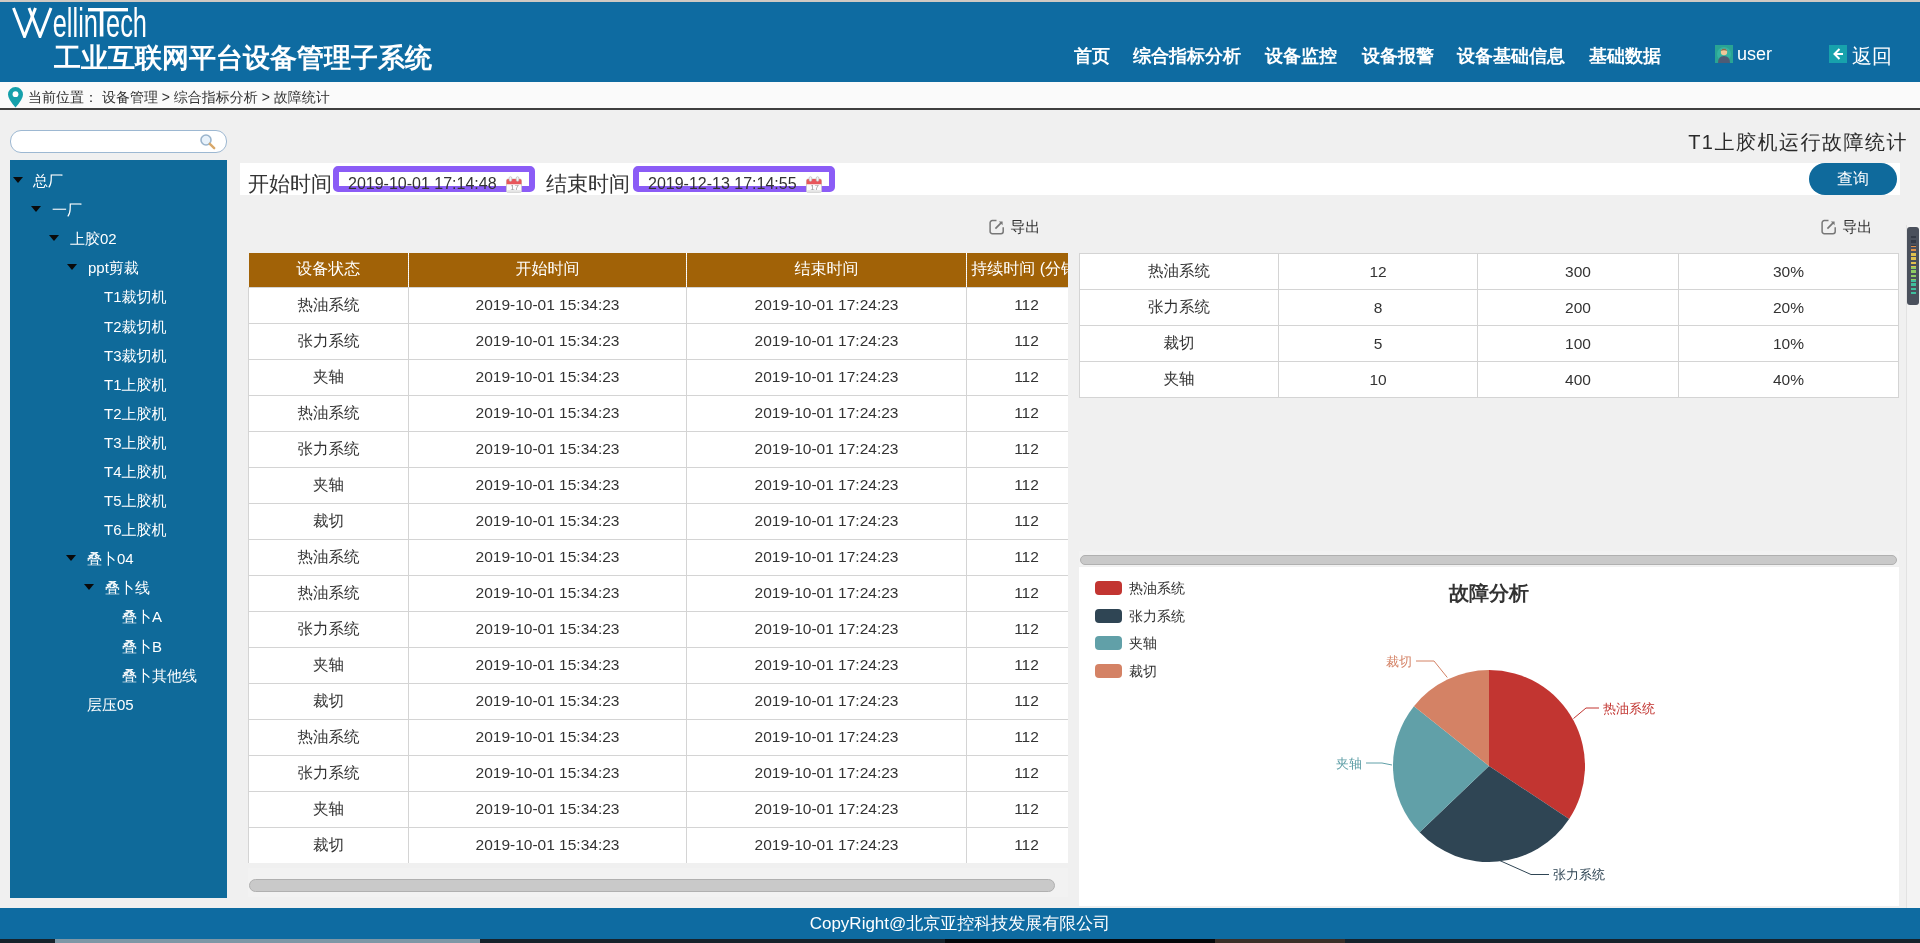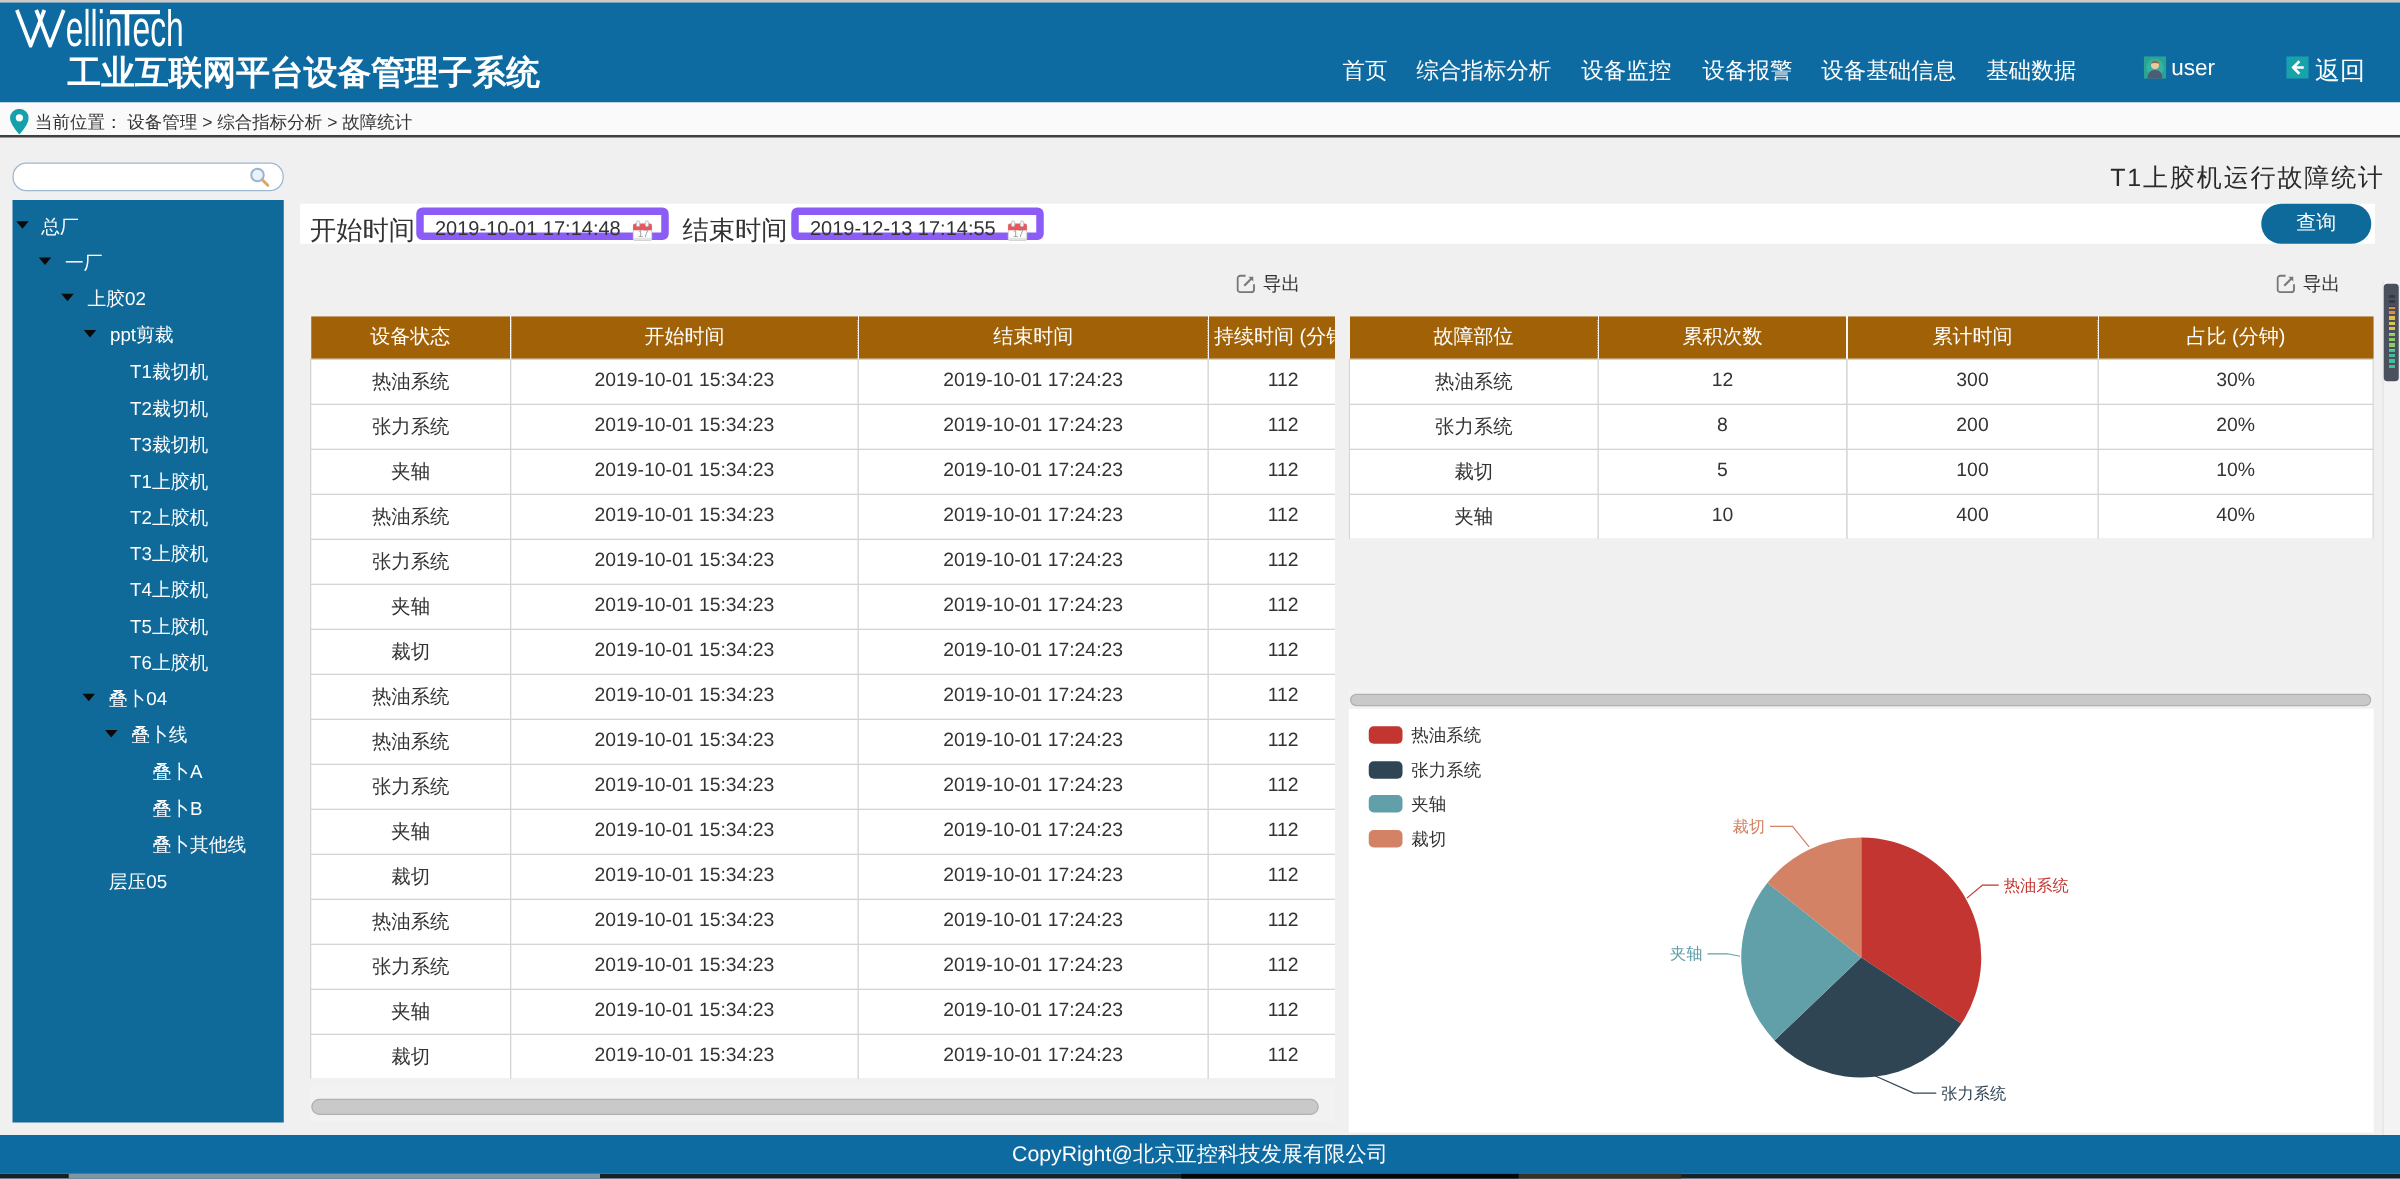--- a/index.html
+++ b/index.html
@@ -1,21 +1,21 @@
 <!DOCTYPE html>
 <html><head><meta charset="utf-8"><title>工业互联网平台设备管理子系统</title>
 <style>
 *{margin:0;padding:0;box-sizing:border-box}
 html,body{width:1920px;height:943px;overflow:hidden}
 body{font-family:"Liberation Sans",sans-serif;background:#f0f0f0;position:relative}
 .abs{position:absolute}
 .hdr{left:0;top:2px;width:1920px;height:80px;background:#0e6ba1}
 .topstrip{left:0;top:0;width:1920px;height:2px;background:#cfc9c3}
 .sub{left:54px;top:40px;color:#fff;font-size:27px;font-weight:bold}
-.nav{top:44px;color:#fff;font-size:18px;font-weight:400;white-space:nowrap}
+.nav{top:44px;color:#fff;font-size:18px;font-weight:700;white-space:nowrap}
 .crumbbar{left:0;top:82px;width:1920px;height:28px;background:#fafafa;border-bottom:2px solid #3f3f3f}
 .crumbtxt{left:28px;top:89px;font-size:14px;color:#333;white-space:nowrap}
 .search{left:10px;top:130px;width:217px;height:23px;background:#fff;border:1px solid #9db8d2;border-radius:11px}
 .side{left:10px;top:160px;width:217px;height:738px;background:#0f6a9a}
 .tree{color:#fff;font-size:15px;white-space:nowrap}
 .tri{width:0;height:0;border-left:5px solid transparent;border-right:5px solid transparent;border-top:6px solid #0a0a0a}
 .title{left:248px;top:129px;width:1660px;text-align:right;font-size:20px;letter-spacing:1.5px;color:#2a2a2a}
 .fbar{left:240px;top:163px;width:1660px;height:32px;background:#fff}
 .flab{font-size:21px;color:#333;top:170px}
 .finp{top:166px;width:202px;height:26px;border:6px solid #8b5cf6;border-radius:5px;background:#fff;font-size:16px;color:#333;line-height:24px;padding-left:9px}
@@ -258,26 +258,20 @@
 <div class="abs hthumb" style="left:249px;top:879px;width:806px;height:13px"></div>
 <div class="abs" style="left:1079px;top:253px;width:820px;height:178px;overflow:hidden">
 <table class="dtab" style="width:819px">
 <colgroup>
         <col style="width:199px">
         <col style="width:199px">
         <col style="width:201px">
         <col style="width:220px">
       </colgroup>
 <tbody>
-        <tr>
-          <th>故障部位</th>
-          <th>累积次数</th>
-          <th>累计时间</th>
-          <th>占比 (分钟)</th>
-        </tr>
 <tr>
           <td>热油系统</td>
           <td>12</td>
           <td>300</td>
           <td>30%</td>
         </tr>
         <tr>
           <td>张力系统</td>
           <td>8</td>
           <td>200</td>
@@ -302,20 +296,21 @@
 <div class="abs hthumb" style="left:1080px;top:555px;width:817px;height:10px"></div>
 <div class="abs chart">
 <div class="abs leg" style="top:14px;background:#c23531"></div>
     <div class="abs legt" style="top:14px">热油系统</div>
     <div class="abs leg" style="top:42px;background:#2f4554"></div>
     <div class="abs legt" style="top:42px">张力系统</div>
     <div class="abs leg" style="top:69px;background:#61a0a8"></div>
     <div class="abs legt" style="top:69px">夹轴</div>
     <div class="abs leg" style="top:97px;background:#d48265"></div>
     <div class="abs legt" style="top:97px">裁切</div>
+<div class="abs ctitle">故障分析</div>
 <svg class="abs" style="left:0;top:11px" width="820" height="328" viewBox="0 0 820 328" font-family="Liberation Sans,sans-serif">
 <path d="M410.0,188.0 L410.00,92.00 A96.0,96.0 0 0 1 490.12,240.89 Z" fill="#c23531"></path>
       <path d="M410.0,188.0 L490.12,240.89 A96.0,96.0 0 0 1 340.61,254.34 Z" fill="#2f4554"></path>
       <path d="M410.0,188.0 L340.61,254.34 A96.0,96.0 0 0 1 334.94,128.14 Z" fill="#61a0a8"></path>
       <path d="M410.0,188.0 L334.94,128.14 A96.0,96.0 0 0 1 410.00,92.00 Z" fill="#d48265"></path>
 <polyline points="494.5,140.5 507,130 520,130" fill="none" stroke="#c23531"></polyline>
 <text x="524" y="134.5" fill="#c23531" font-size="13">热油系统</text>
 <polyline points="418.6,281.6 452,296.5 470,296.5" fill="none" stroke="#2f4554"></polyline>
 <text x="474" y="301" fill="#2f4554" font-size="13">张力系统</text>
 <polyline points="313,187 303,185 287,185" fill="none" stroke="#61a0a8"></polyline>

